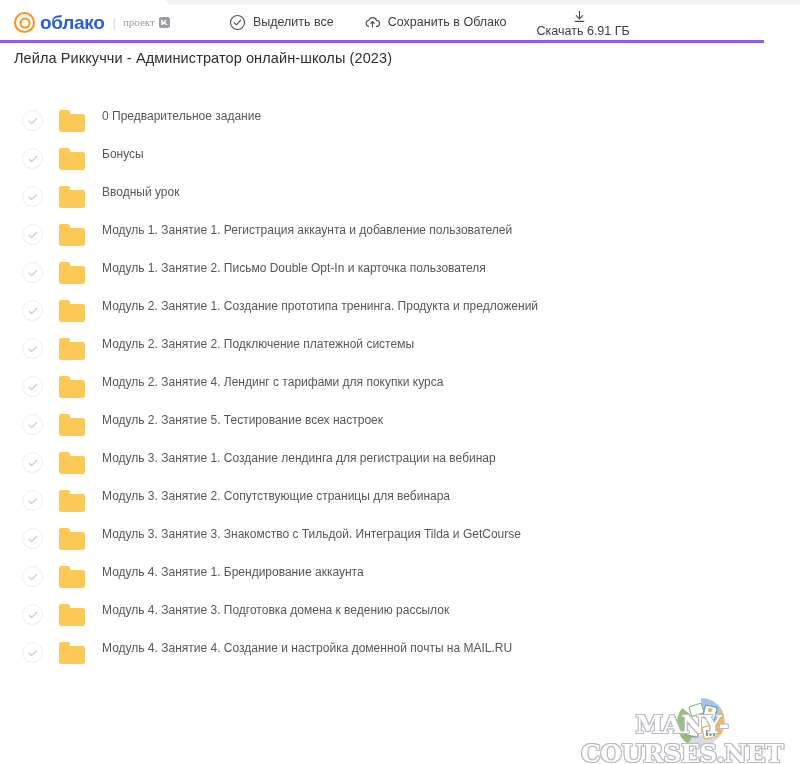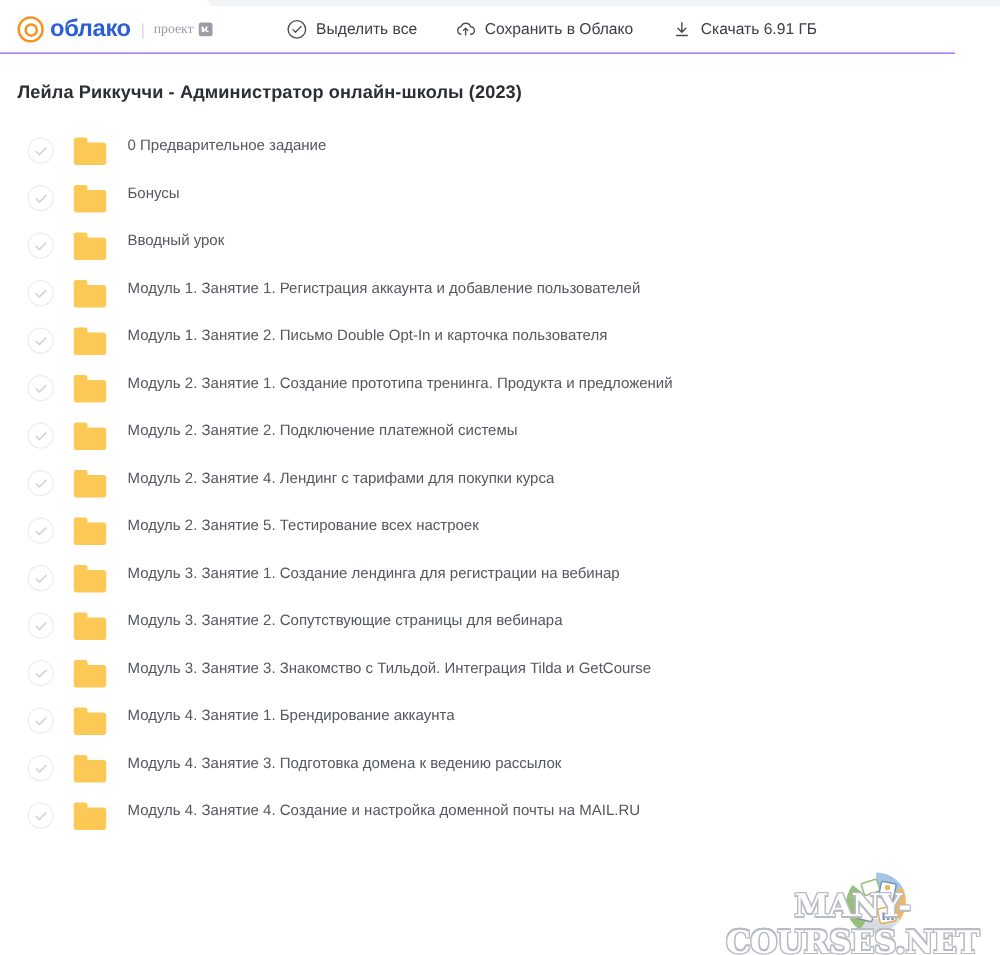--- a/index.html
+++ b/index.html
@@ -33,21 +33,21 @@
     position: absolute; top: 0; left: 168px;
     width: 632px; height: 5px;
     background: #f1f3f4;
   }
 
   
   .toolbar {
     position: absolute; top: 5px; left: 0;
     width: 764px; height: 38px;
     background: #ffffff;
-    border-bottom: 1px solid #8b5cf6;
+    border-bottom: 3px solid #8b5cf6;
     display: flex;
     align-items: center;
     padding-left: 14px;
   }
 
   
   .logo-group {
     display: flex;
     align-items: center;
     height: 100%;
@@ -113,40 +113,40 @@
     margin-left: 59px;
   }
   .action {
     display: flex;
     align-items: center;
     height: 30px;
     margin-right: 30px;
     cursor: pointer;
     white-space: nowrap;
   }
-  .action:last-child { margin-right: 0; }
+  .action:last-child { margin-right: 0; flex-direction: column; }
   .action-icon {
     width: 17px; height: 17px;
     margin-right: 7px;
     flex: 0 0 auto;
     color: #4a4d52;
   }
   .action-icon svg { display: block; width: 17px; height: 17px; }
   .action-label {
     font-size: 12.5px;
     color: #3b3e43;
     line-height: 1;
   }
 
   
   .page-title {
     position: absolute;
-    top: 66px; left: 14px;
+    top: 50px; left: 14px;
     font-size: 14.5px;
-    font-weight: bold;
+    font-weight: normal;
     color: #2b2e33;
     letter-spacing: 0.1px;
   }
 
   
   .file-list {
     position: absolute;
     top: 110px; left: 0;
     width: 800px;
   }

